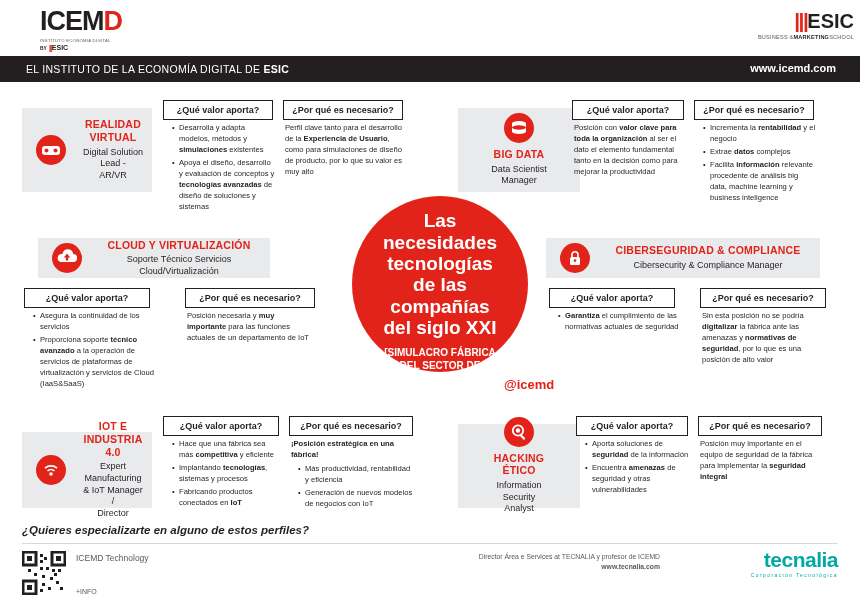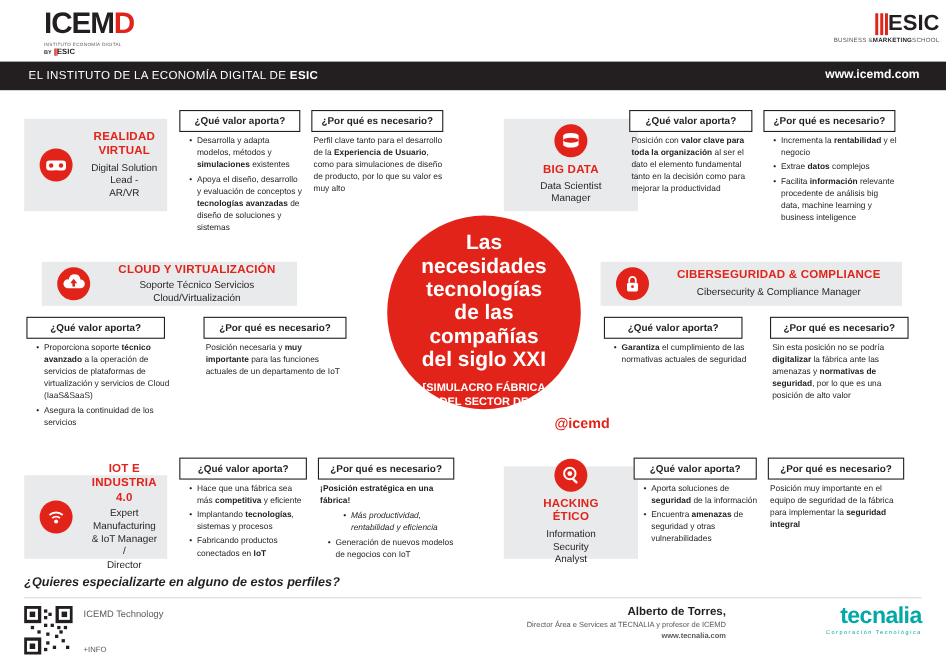--- a/index.html
+++ b/index.html
@@ -216,22 +216,22 @@
   </div>
   <div class="ptext" style="text-align:center; flex:1; padding-right:10px;">
     <div class="ptitle">CLOUD Y VIRTUALIZACIÓN</div>
     <div class="psub">Soporte Técnico Servicios Cloud/Virtualización</div>
   </div>
 </div>
 
 <div class="colhead" style="left:24px; top:288px; width:126px;">¿Qué valor aporta?</div>
 <div class="colbody" style="left:26px; top:310px; width:128px;">
   <ul>
+    <li class="bullet" style="margin-left:6px;">Asegura la continuidad de los servicios</li>
     <li class="bullet" style="margin-left:6px;">Proporciona soporte <b>técnico avanzado</b> a la operación de servicios de plataformas de virtualización y servicios de Cloud (IaaS&amp;SaaS)</li>
-    <li class="bullet" style="margin-left:6px;">Asegura la continuidad de los servicios</li>
   </ul>
 </div>
 
 <div class="colhead" style="left:185px; top:288px; width:130px;">¿Por qué es necesario?</div>
 <div class="colbody" style="left:187px; top:310px; width:128px;">
   Posición necesaria y <b>muy importante</b> para las funciones actuales de un departamento de IoT
 </div>
 
 <div class="profile" style="left:546px; top:238px; width:274px; height:40px;">
   <div class="iconbox">
@@ -283,21 +283,21 @@
     <li class="bullet" style="margin-left:6px;">Hace que una fábrica sea más <b>competitiva</b> y eficiente</li>
     <li class="bullet" style="margin-left:6px;">Implantando <b>tecnologías</b>, sistemas y procesos</li>
     <li class="bullet" style="margin-left:6px;">Fabricando productos conectados en <b>IoT</b></li>
   </ul>
 </div>
 
 <div class="colhead" style="left:289px; top:416px; width:124px;">¿Por qué es necesario?</div>
 <div class="colbody" style="left:291px; top:438px; width:122px;">
   <div style="margin-bottom:3px;"><b>¡Posición estratégica en una fábrica!</b></div>
   <ul>
-    <li class="bullet" style="margin-left:20px;font-style:italic;">Más productividad, rentabilidad y eficiencia</li>
+    <li class="bullet" style="margin-left:6px;">Más productividad, rentabilidad y eficiencia</li>
     <li class="bullet" style="margin-left:6px;">Generación de nuevos modelos de negocios con IoT</li>
   </ul>
 </div>
 
 <div class="profile center" style="left:458px; top:424px; width:122px; height:84px;">
   <div class="ptext" style="padding:0 21px;">
     <div style="display:flex; justify-content:center; margin-bottom:5px;">
       <span class="ico">
         <svg width="30" height="30" viewBox="0 0 30 30">
             <circle cx="14" cy="13.5" r="5.2" fill="none" stroke="#fff" stroke-width="1.8"></circle>
@@ -352,20 +352,19 @@
     <rect x="26" y="36" width="3" height="3" fill="#231f20"></rect>
     <rect x="38" y="36" width="3" height="3" fill="#231f20"></rect>
     <rect x="18" y="38" width="3" height="3" fill="#231f20"></rect>
     <rect x="32" y="22" width="3" height="3" fill="#231f20"></rect>
   </svg>
 </div>
 <div class="foot-icemd">ICEMD Technology</div>
 <div class="foot-info">+INFO</div>
 
 <div class="foot-person">
-  <div class="n">Alberto de Torres,</div>
   <div class="r">Director Área e Services at TECNALIA y profesor de ICEMD<br><span style="font-weight:bold;">www.tecnalia.com</span></div>
 </div>
 
 <div class="tecnalia">
   <div class="name">tecnalia</div>
   <div class="sub">Corporación Tecnológica</div>
 </div>
 
 </body></html>

